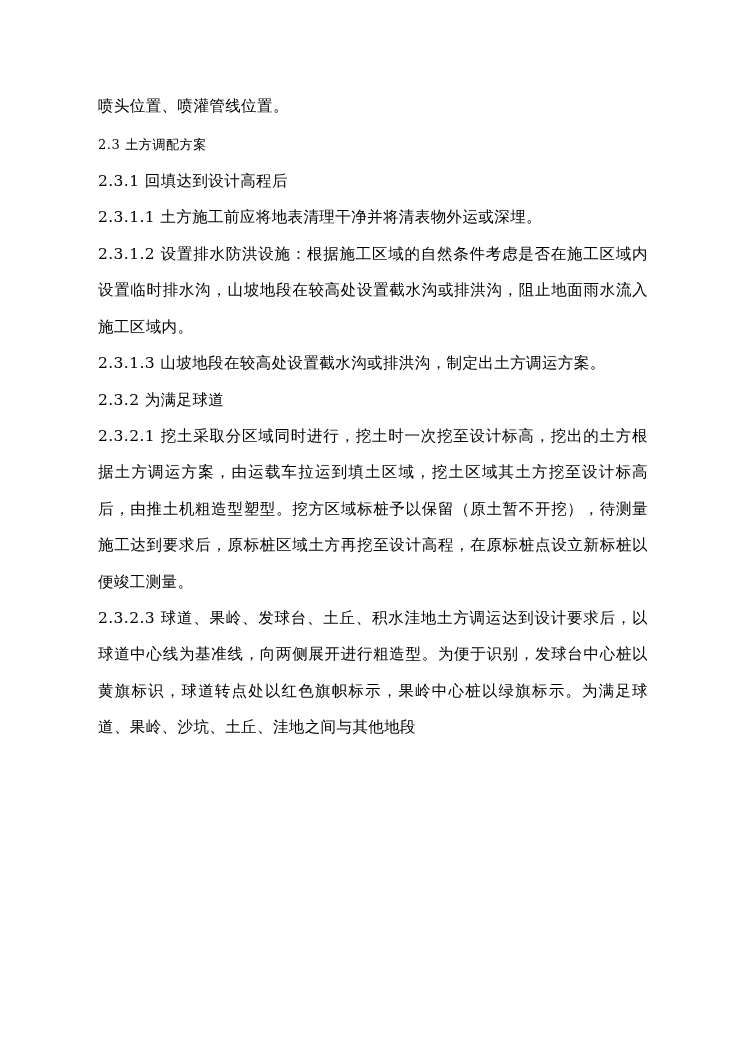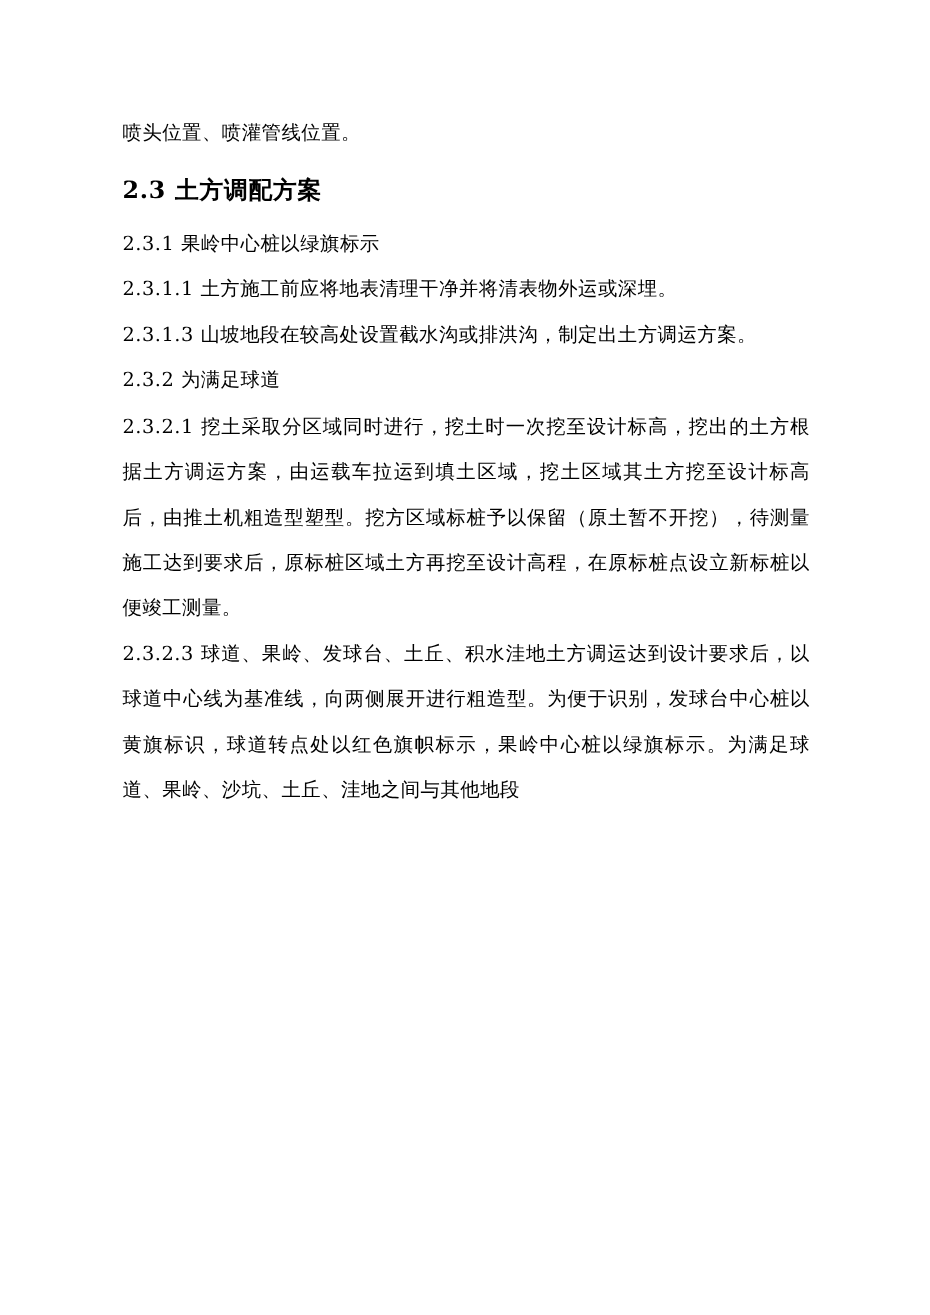--- a/index.html
+++ b/index.html
@@ -27,40 +27,41 @@
     line-height: 2.35;
     letter-spacing: 0.4px;
     text-align: justify;
   }
   p.para {
     margin: 0 0 0 0;
     text-indent: 0;
   }
   h2.heading {
     margin: 6px 0 2px 0;
-    font-size: 19px;
-    font-weight: bold;
+    font-size: 13px;
+    font-weight: normal;
     line-height: 2.35;
     letter-spacing: 0.6px;
   }
 </style>
 </head>
 <body>
 
 <div class="page">
   <div class="doc-body">
 
     <p class="para">喷头位置、喷灌管线位置。</p>
 
     <h2 class="heading">2.3 土方调配方案</h2>
 
-    <p class="para">2.3.1 果岭中心桩以绿旗标示</p>
+    <p class="para">2.3.1 回填达到设计高程后</p>
 
     <p class="para">2.3.1.1 土方施工前应将地表清理干净并将清表物外运或深埋。</p>
 
+    <p class="para">2.3.1.2 设置排水防洪设施：根据施工区域的自然条件考虑是否在施工区域内设置临时排水沟，山坡地段在较高处设置截水沟或排洪沟，阻止地面雨水流入施工区域内。</p>
 
     <p class="para">2.3.1.3 山坡地段在较高处设置截水沟或排洪沟，制定出土方调运方案。</p>
 
     <p class="para">2.3.2 为满足球道</p>
 
     <p class="para">2.3.2.1 挖土采取分区域同时进行，挖土时一次挖至设计标高，挖出的土方根据土方调运方案，由运载车拉运到填土区域，挖土区域其土方挖至设计标高后，由推土机粗造型塑型。挖方区域标桩予以保留（原土暂不开挖），待测量施工达到要求后，原标桩区域土方再挖至设计高程，在原标桩点设立新标桩以便竣工测量。</p>
 
 
     <p class="para">2.3.2.3 球道、果岭、发球台、土丘、积水洼地土方调运达到设计要求后，以球道中心线为基准线，向两侧展开进行粗造型。为便于识别，发球台中心桩以黄旗标识，球道转点处以红色旗帜标示，果岭中心桩以绿旗标示。为满足球道、果岭、沙坑、土丘、洼地之间与其他地段</p>
 

